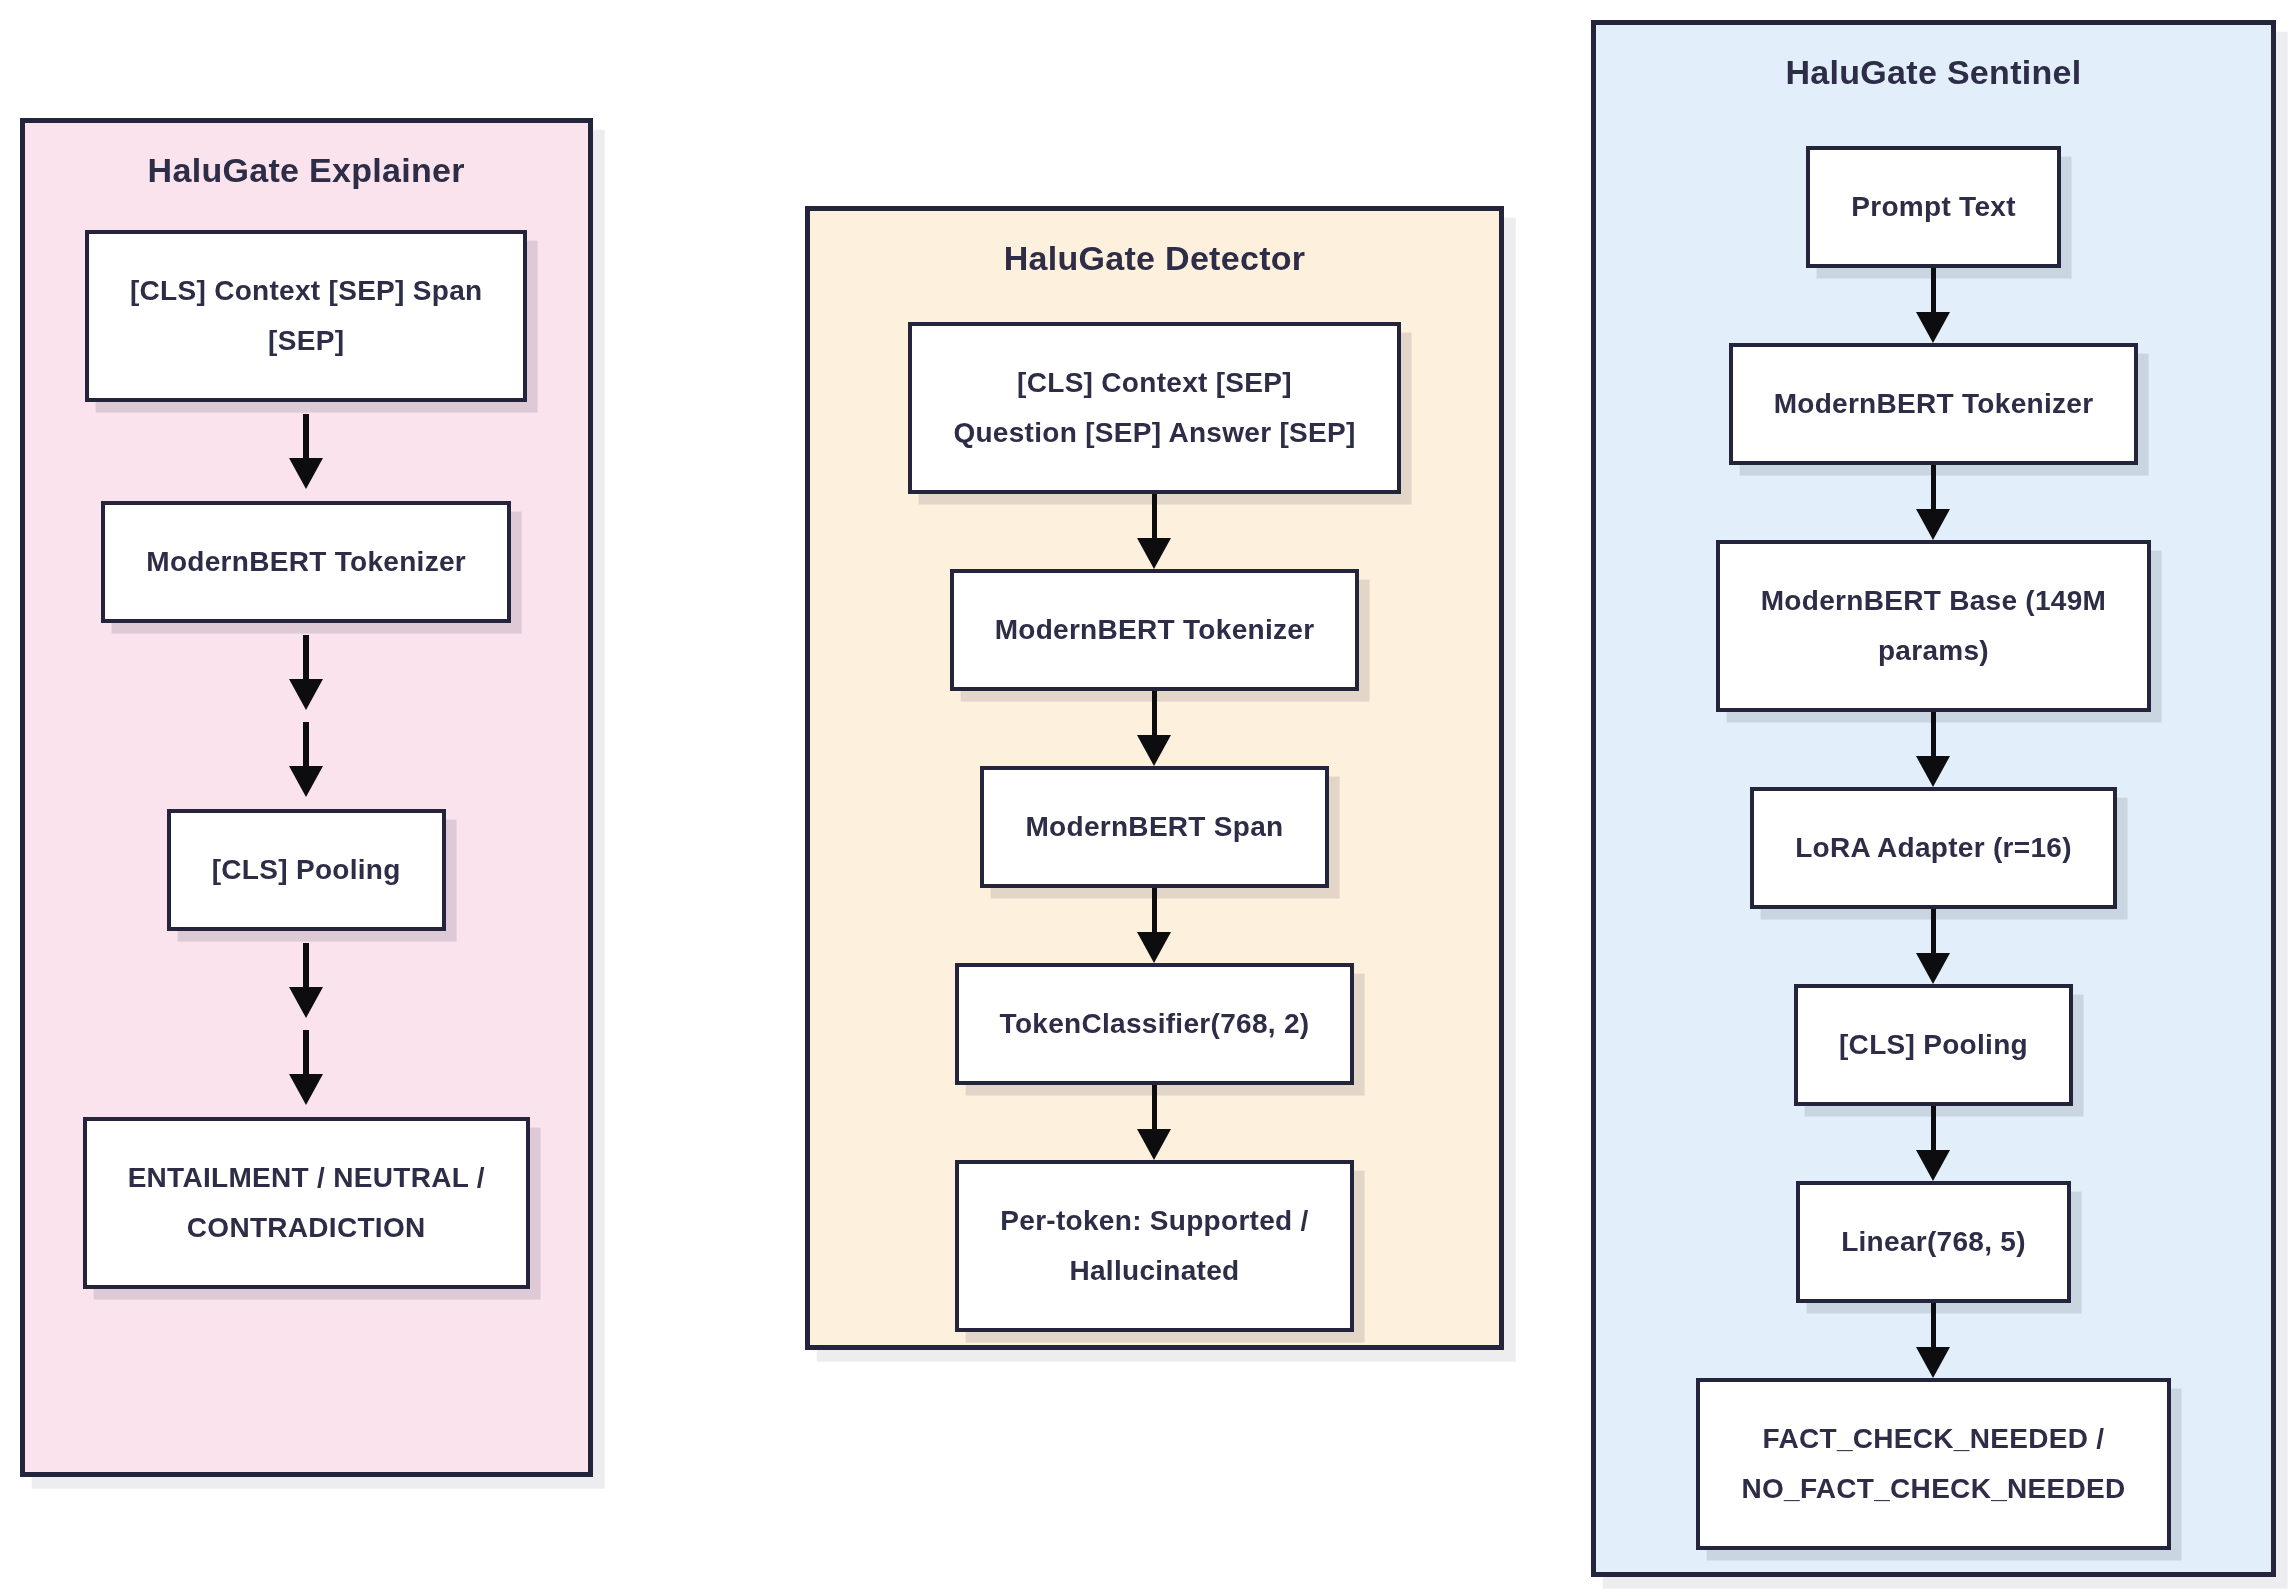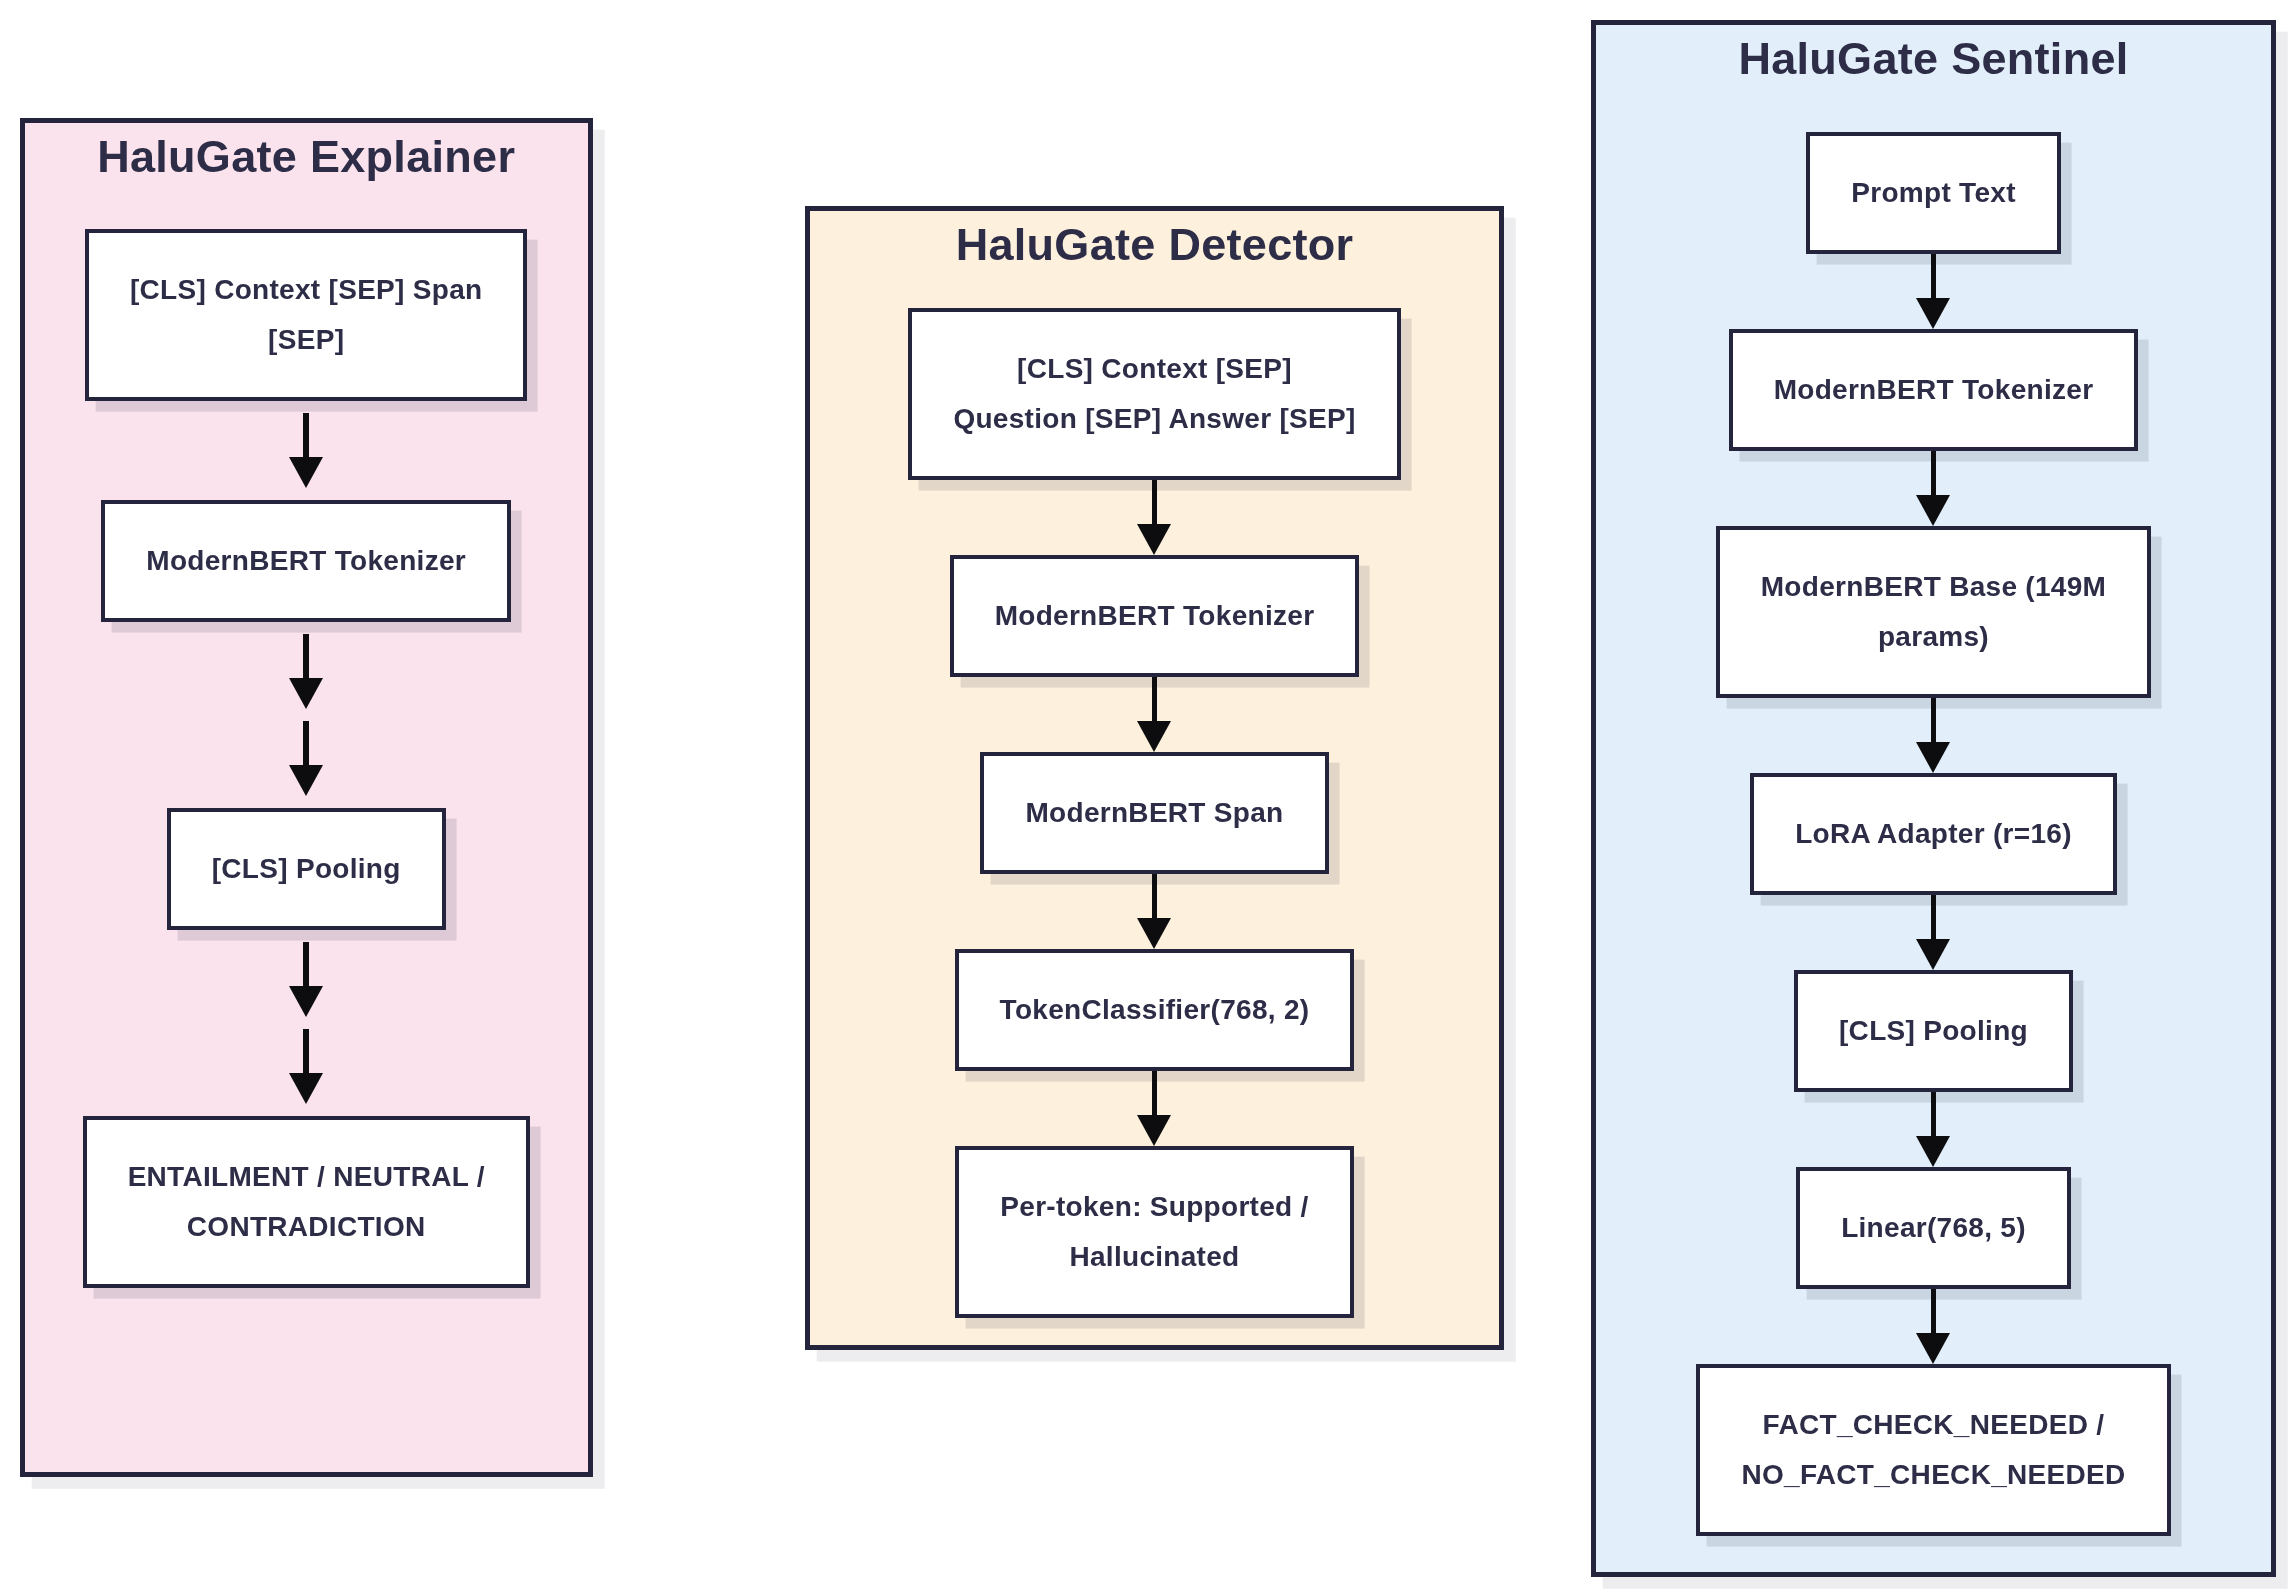--- a/index.html
+++ b/index.html
@@ -22,34 +22,34 @@
     box-shadow: 11.7px 11.7px 0 var(--panel-shadow);
     display: flex;
     flex-direction: column;
     align-items: center;
   }
   .panel-0 { left: 19.7px;   top: 118px; width: 573px; height: 1359px; background: var(--explainer-bg); }
   .panel-1 { left: 805px; top: 206px; width: 699px; height: 1144px; background: var(--detector-bg); }
   .panel-2 { left: 1591px; top: 19.7px;  width: 685px; height: 1557px; background: var(--sentinel-bg); }
 
   .panel-title {
-    margin: 14px 0 0 0;
-    font-size: 45px;
+    margin: 28px 0 0 0;
+    font-size: 34px;
     line-height: 39px;
     font-weight: 700;
     letter-spacing: 0.3px;
     color: var(--ink-text);
     text-align: center;
   }
   .flow {
     display: flex;
     flex-direction: column;
     align-items: center;
   }
-  .panel-0 .flow { margin-top: 53px; gap: 12px; }
+  .panel-0 .flow { margin-top: 40px; gap: 12px; }
   .panel-1 .flow { margin-top: 44px; }
   .panel-2 .flow { margin-top: 54px; }
 
   .node {
     box-sizing: border-box;
     background: var(--node-bg);
     border: 4.3px solid var(--ink-border);
     box-shadow: 10.6px 10.6px 0 var(--node-shadow);
     padding: 32px 41px;
     font-size: 28px;

